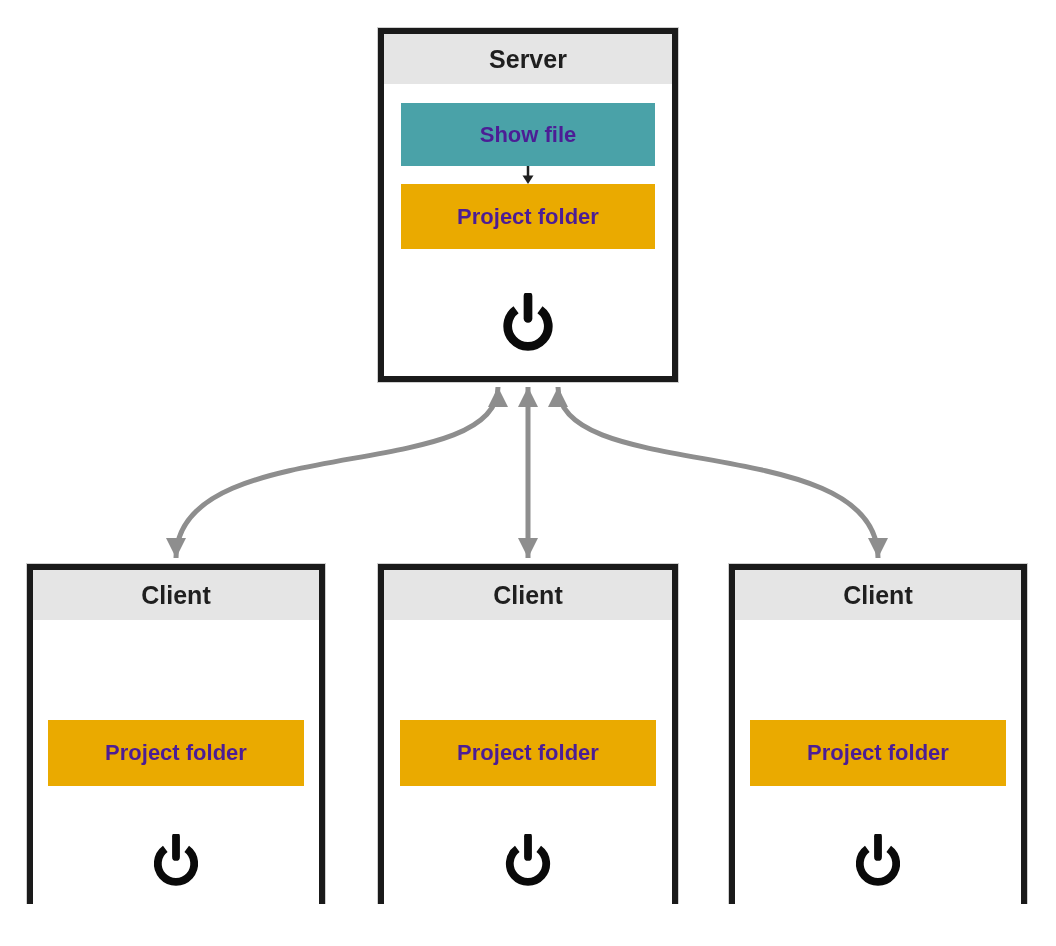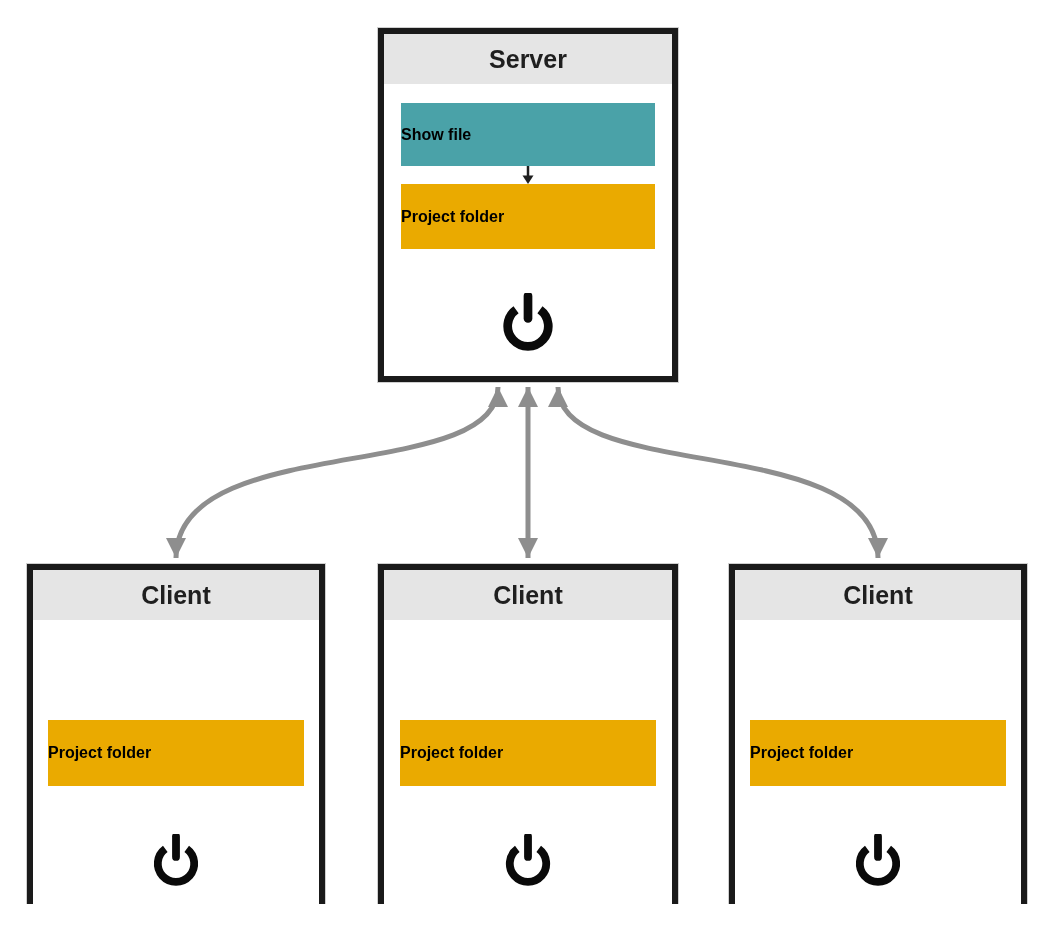--- a/index.html
+++ b/index.html
@@ -45,23 +45,24 @@
     align-items: center;
     justify-content: center;
     font-weight: bold;
     font-size: 25px;
     color: #1f1f1f;
     flex: 0 0 auto;
   }
   .btn {
     display: flex;
     align-items: center;
-    color: #000000;
+    justify-content: center;
+    color: #4c1d95;
     font-weight: bold;
-    font-size: 16px;
+    font-size: 22px;
     flex: 0 0 auto;
   }
   .btn.teal {
     background: #4aa2a8;
     width: 254px;
     height: 63px;
     margin-top: 19px;
   }
   .btn.orange-server {
     background: #eaaa00;

